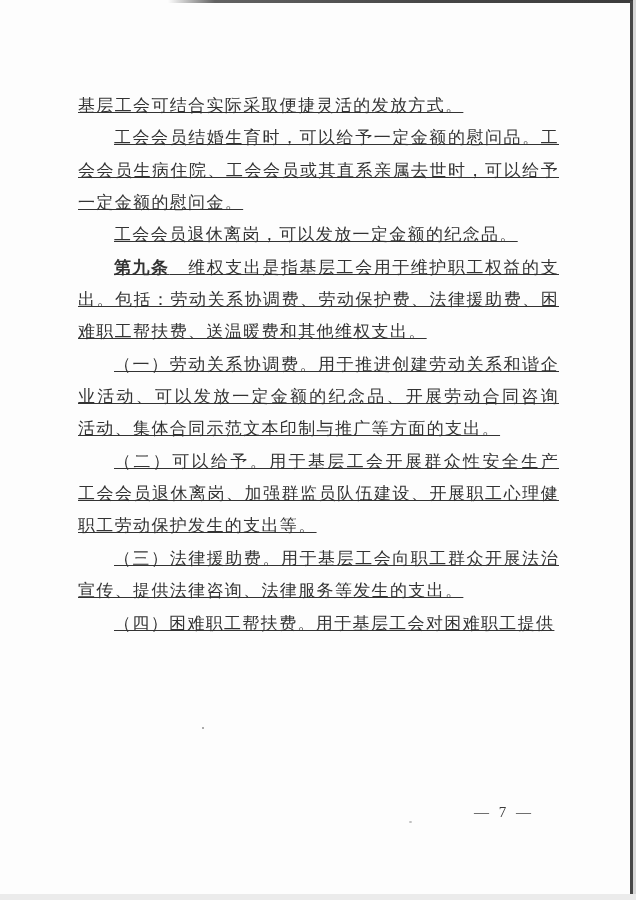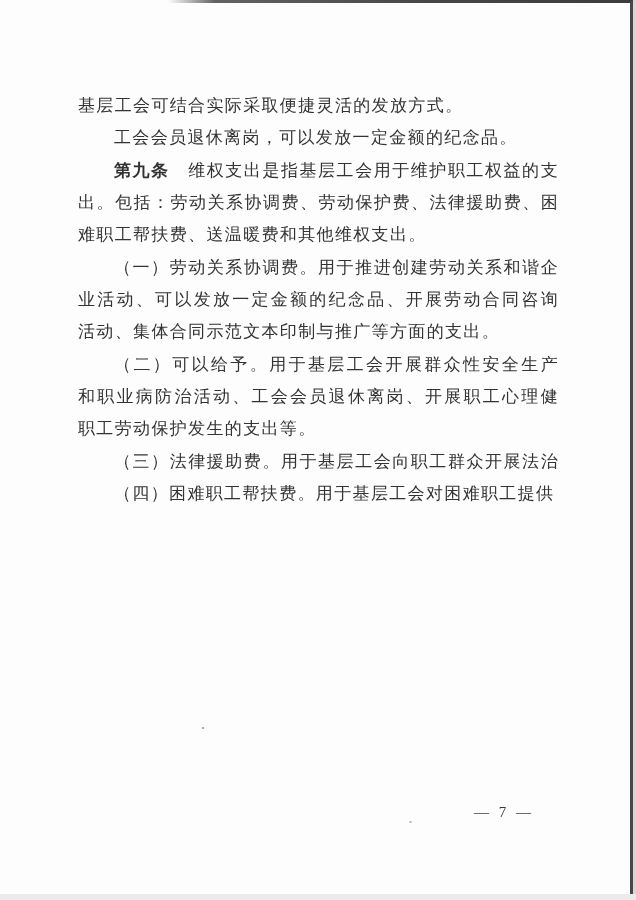--- a/index.html
+++ b/index.html
@@ -61,21 +61,21 @@
     border-radius: 50%;
   }
 
   
   .doc-body {
     position: absolute;
     left: 78px;
     top: 90px;
     width: 481px;
   }
-  .paragraph { margin: 0; }
+  .paragraph { margin: 0; text-decoration: underline; }
   .line {
     height: 32.35px;
     line-height: 32.35px;
     font-size: 17px;
     letter-spacing: 1.35px;
     text-align: justify;
     text-align-last: justify;
     white-space: nowrap;
     color: var(--ink, #333333);
   }
@@ -111,39 +111,45 @@
   <div class="edge-right-light"></div>
   <div class="edge-bottom"></div>
   <div class="speck-1"></div>
   <div class="speck-2"></div>
 
   <div class="doc-body">
       <div class="paragraph">
         <div class="line line-last"><span class="seg">基层工会可结合实际采取便捷灵活的发放方式。</span></div>
       </div>
       <div class="paragraph">
+        <div class="line indent"><span class="seg">工会会员结婚生育时，可以给予一定金额的慰问品。工</span></div>
+        <div class="line"><span class="seg">会会员生病住院、工会会员或其直系亲属去世时，可以给予</span></div>
+        <div class="line line-last"><span class="seg">一定金额的慰问金。</span></div>
+      </div>
+      <div class="paragraph">
         <div class="line line-last indent"><span class="seg">工会会员退休离岗，可以发放一定金额的纪念品。</span></div>
       </div>
       <div class="paragraph">
         <div class="line indent"><span class="seg bold">第九条</span><span class="seg">　维权支出是指基层工会用于维护职工权益的支</span></div>
         <div class="line"><span class="seg">出。包括：劳动关系协调费、劳动保护费、法律援助费、困</span></div>
         <div class="line line-last"><span class="seg">难职工帮扶费、送温暖费和其他维权支出。</span></div>
       </div>
       <div class="paragraph">
         <div class="line indent"><span class="seg">（一）劳动关系协调费。用于推进创建劳动关系和谐企</span></div>
         <div class="line"><span class="seg">业活动、可以发放一定金额的纪念品、开展劳动合同咨询</span></div>
         <div class="line line-last"><span class="seg">活动、集体合同示范文本印制与推广等方面的支出。</span></div>
       </div>
       <div class="paragraph">
         <div class="line indent"><span class="seg">（二）可以给予。用于基层工会开展群众性安全生产</span></div>
-        <div class="line"><span class="seg">和职业病防治活动、工会会员退休离岗、开展职工心理健</span></div>
+        <div class="line"><span class="seg">工会会员退休离岗、加强群监员队伍建设、开展职工心理健</span></div>
         <div class="line line-last"><span class="seg">职工劳动保护发生的支出等。</span></div>
       </div>
       <div class="paragraph">
         <div class="line indent"><span class="seg">（三）法律援助费。用于基层工会向职工群众开展法治</span></div>
+        <div class="line line-last"><span class="seg">宣传、提供法律咨询、法律服务等发生的支出。</span></div>
       </div>
       <div class="paragraph">
         <div class="line line-last indent"><span class="seg">（四）困难职工帮扶费。用于基层工会对困难职工提供</span></div>
       </div>
     </div>
 
   <div class="page-number">— 7 —</div>
 </div>
 
 </body></html>

